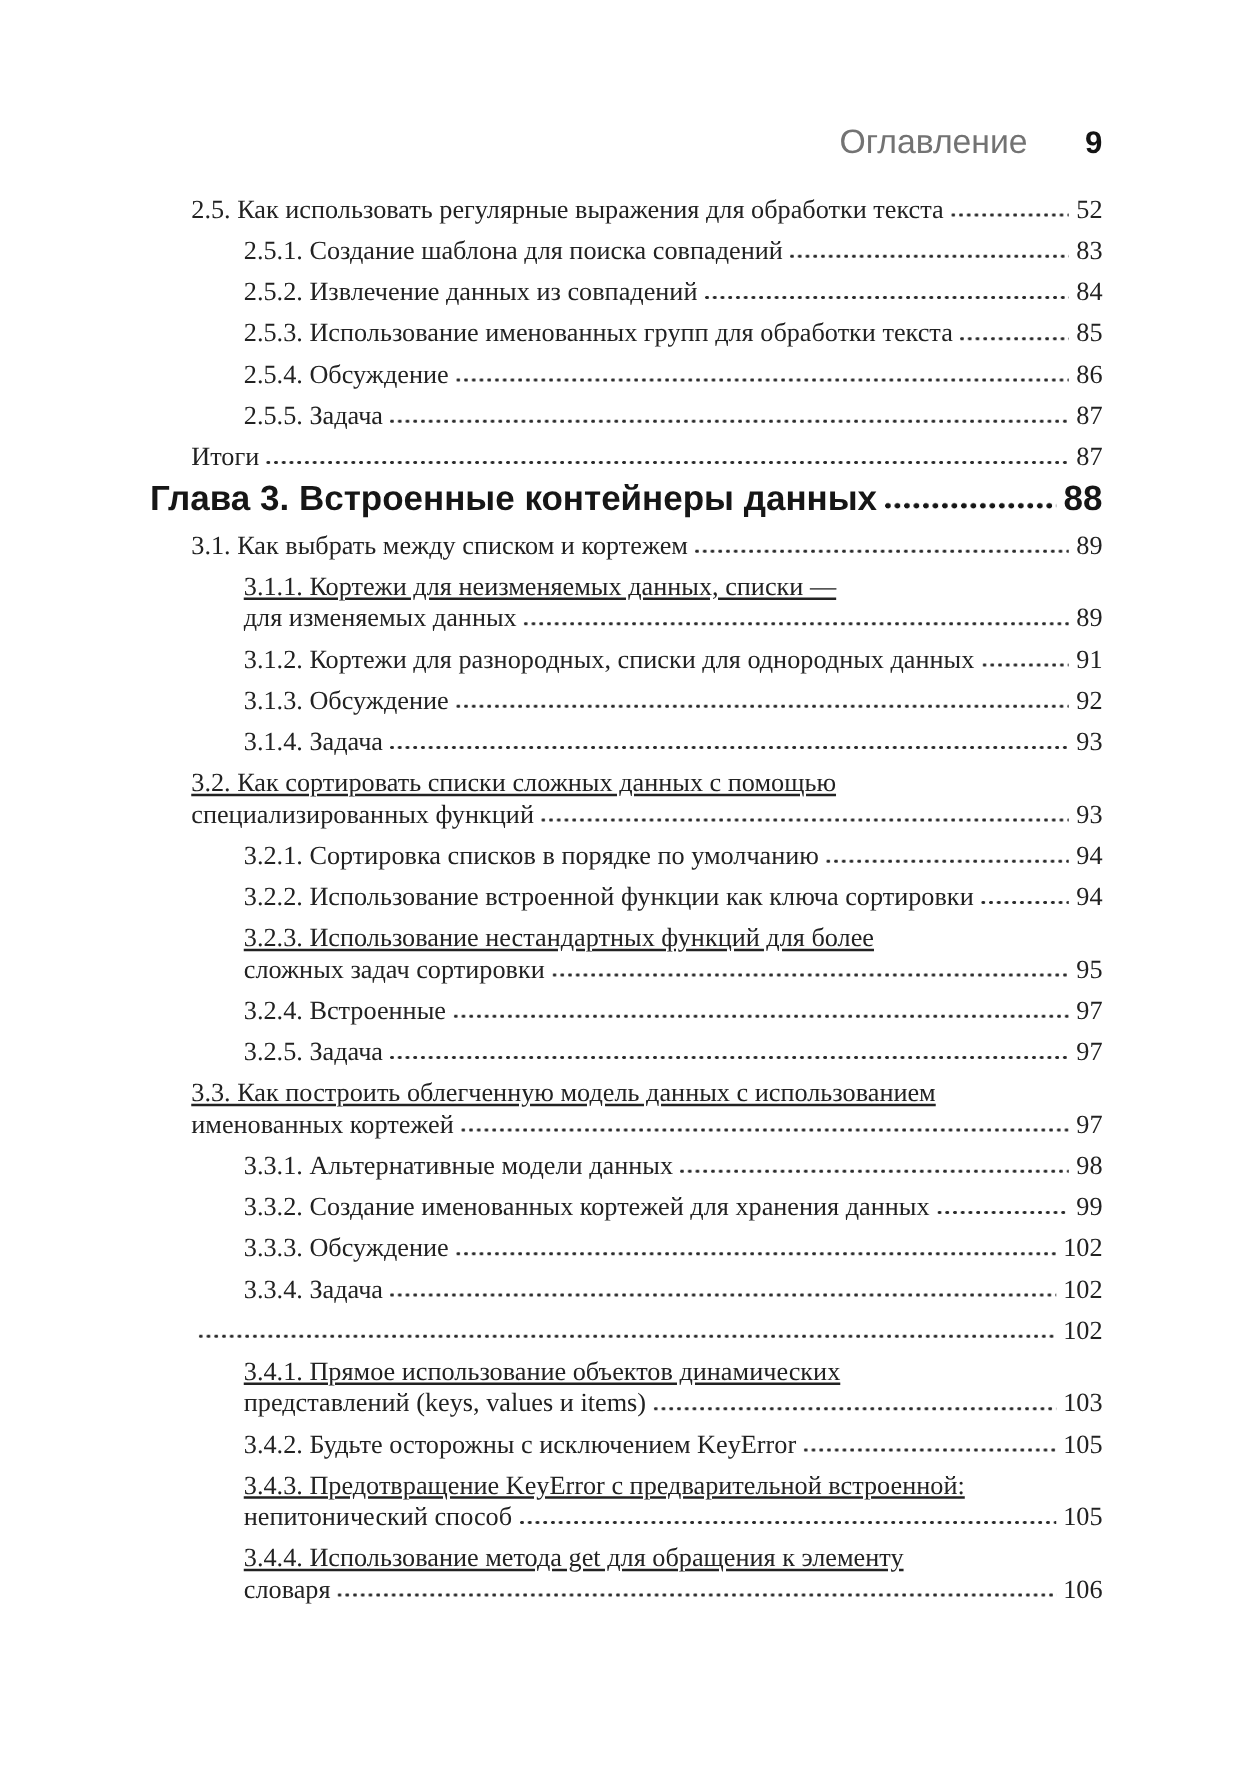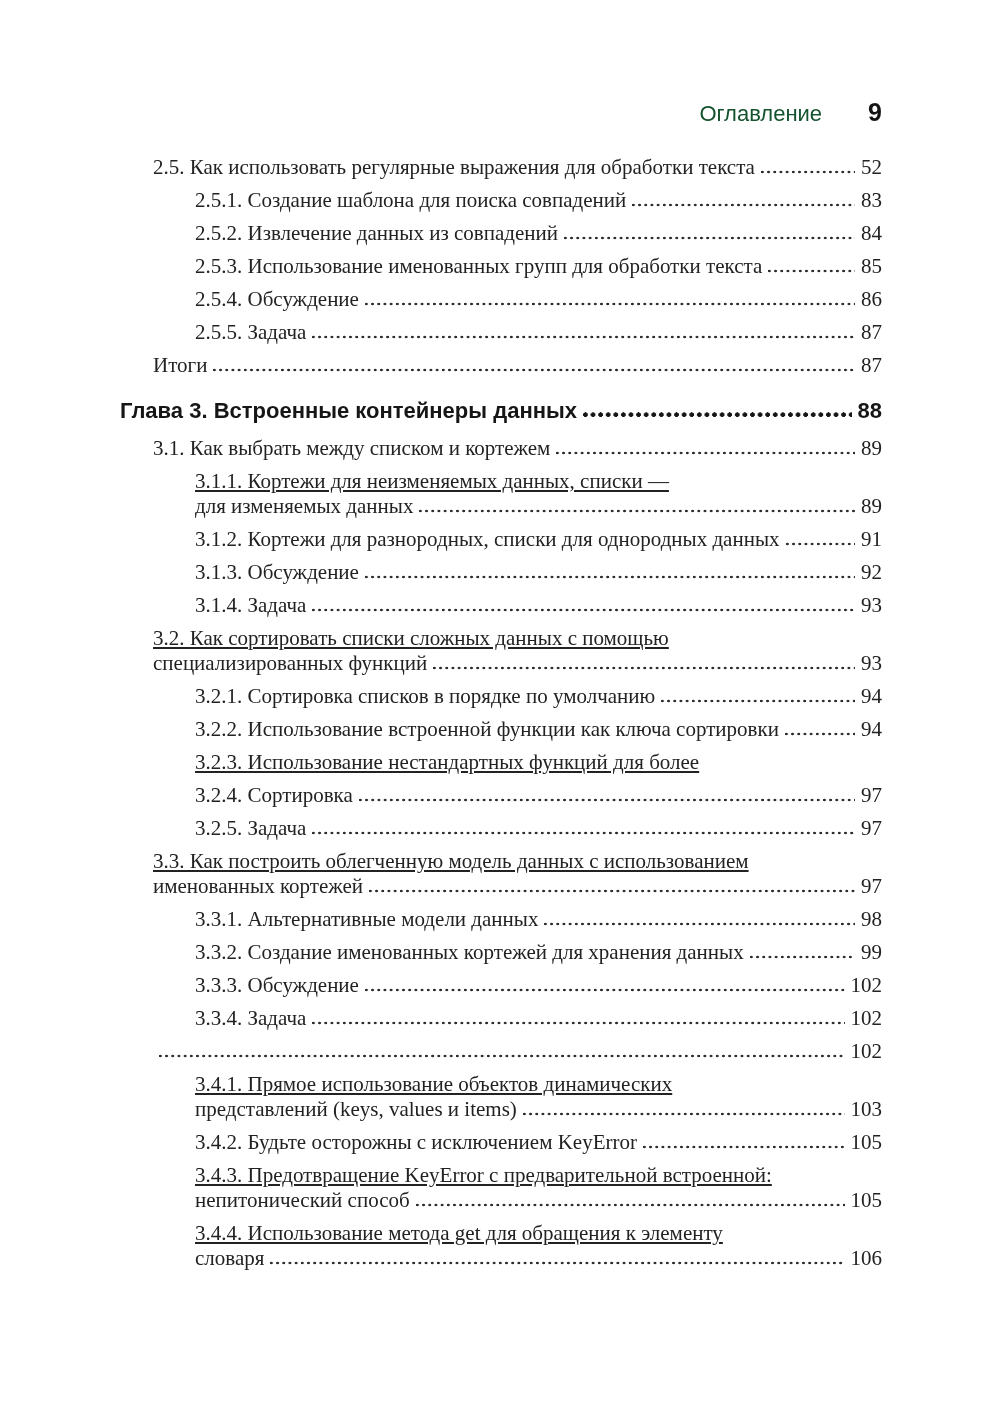--- a/index.html
+++ b/index.html
@@ -15,22 +15,22 @@
   .header {
     position: absolute;
     top: 98px;
     right: 118px;
     display: flex;
     align-items: baseline;
     gap: 46px;
   }
   .header .running-title {
     font-family: "Liberation Sans", sans-serif;
-    font-size: 22px;
-    color: #14532d;
+    font-size: 27px;
+    color: #737373;
   }
   .header .folio {
     font-family: "Liberation Sans", sans-serif;
     font-size: 25px;
     font-weight: bold;
     color: #141414;
   }
   .toc {
     position: absolute;
     top: 155px;
@@ -55,25 +55,25 @@
     left: 3px; right: 3px; bottom: 0px;
     height: 4px;
     background-image: radial-gradient(circle at 1.6px 2px, #2c2c2c 1.25px, rgba(0,0,0,0) 1.6px);
     background-size: 6.2px 4px;
     background-repeat: repeat-x;
   }
   .pg { flex: 0 0 auto; }
   .entry.chapter {
     font-family: "Liberation Sans", sans-serif;
     font-weight: bold;
-    font-size: 22px;
+    font-size: 28px;
     line-height: 26px;
     color: #161616;
     padding-left: 0;
-    margin-top: 20px;
+    margin-top: 8px;
     margin-bottom: 12px;
   }
   .entry.chapter .leader { height: 15px; }
   .entry.chapter .leader::after {
     height: 6px;
     bottom: 0px;
     background-image: radial-gradient(circle at 2.4px 2.6px, #161616 2.1px, rgba(0,0,0,0) 2.4px);
     background-size: 7.6px 6px;
   }
 </style>
@@ -195,24 +195,29 @@
       </div>
       <div class="entry lvl2">
         <div class="row">
           <span class="t">3.2.2. Использование встроенной функции как ключа сортировки</span>
           <span class="leader"></span>
           <span class="pg">94</span>
         </div>
       </div>
       <div class="entry lvl2">
         <div class="cont">3.2.3. Использование нестандартных функций для более</div>
-      </div>
-      <div class="entry lvl2">
-        <div class="row">
-          <span class="t">3.2.4. Сортировка</span>
+        <div class="row">
+          <span class="t">сложных задач сортировки</span>
+          <span class="leader"></span>
+          <span class="pg">95</span>
+        </div>
+      </div>
+      <div class="entry lvl2">
+        <div class="row">
+          <span class="t">3.2.4. Встроенные</span>
           <span class="leader"></span>
           <span class="pg">97</span>
         </div>
       </div>
       <div class="entry lvl2">
         <div class="row">
           <span class="t">3.2.5. Задача</span>
           <span class="leader"></span>
           <span class="pg">97</span>
         </div>

